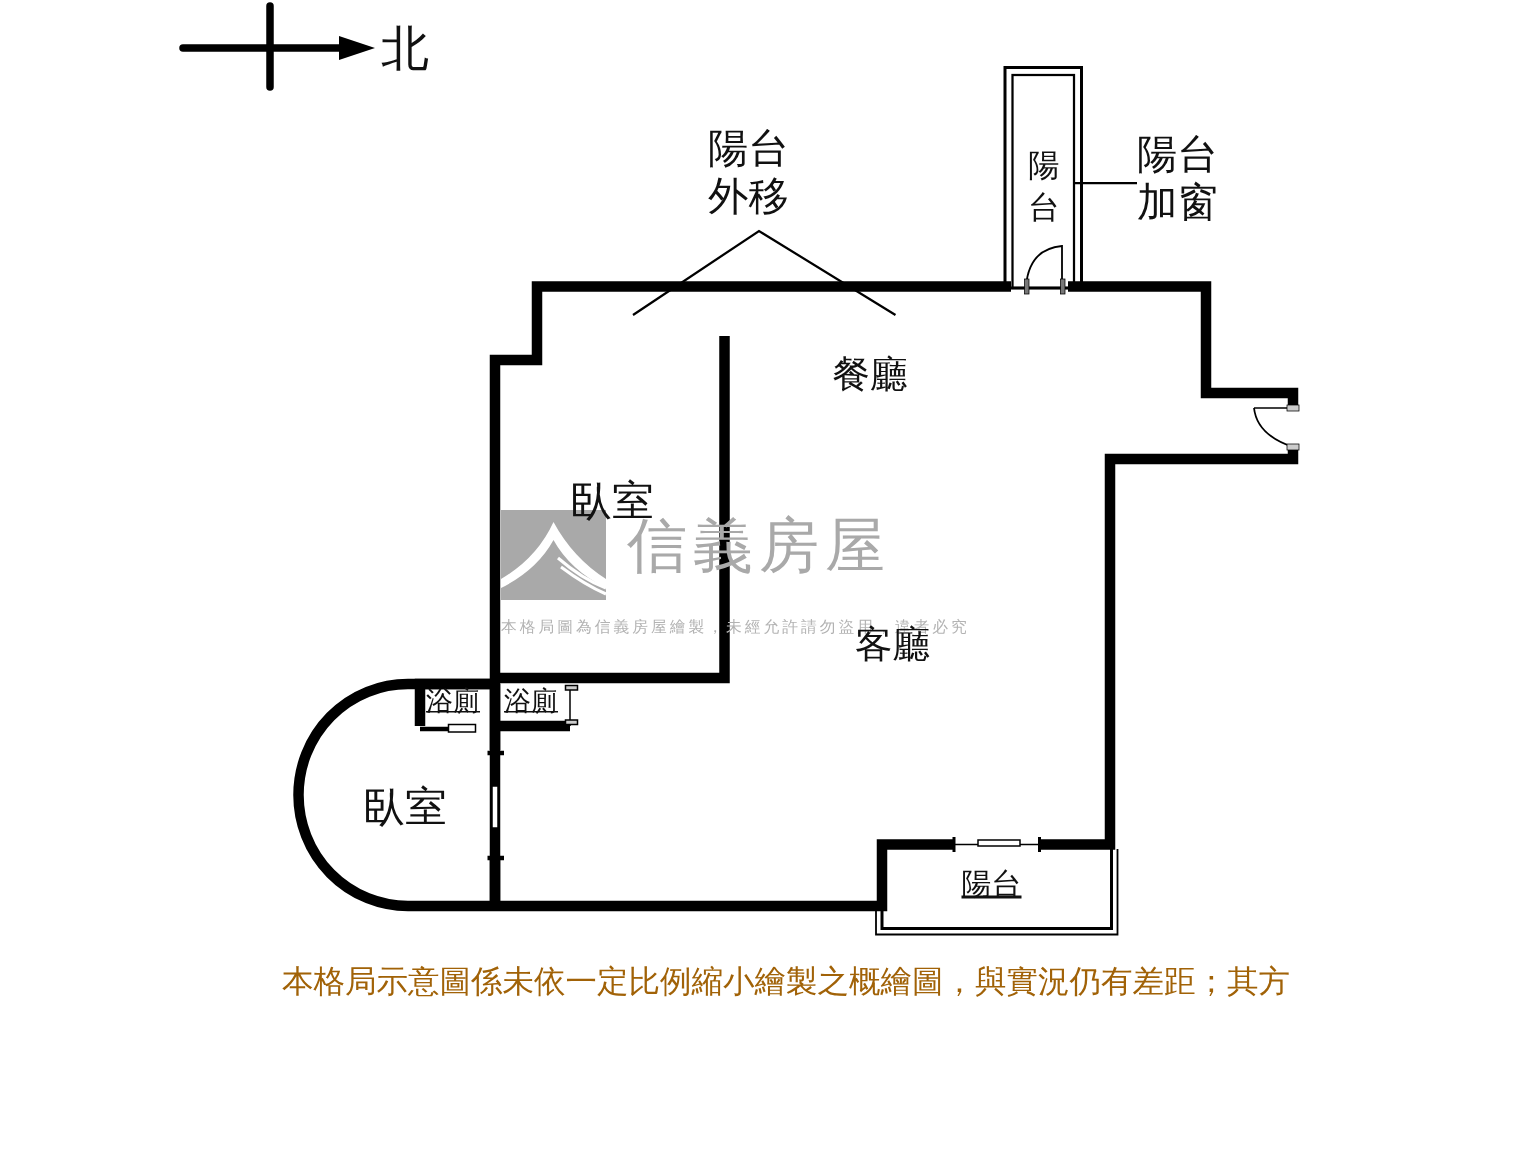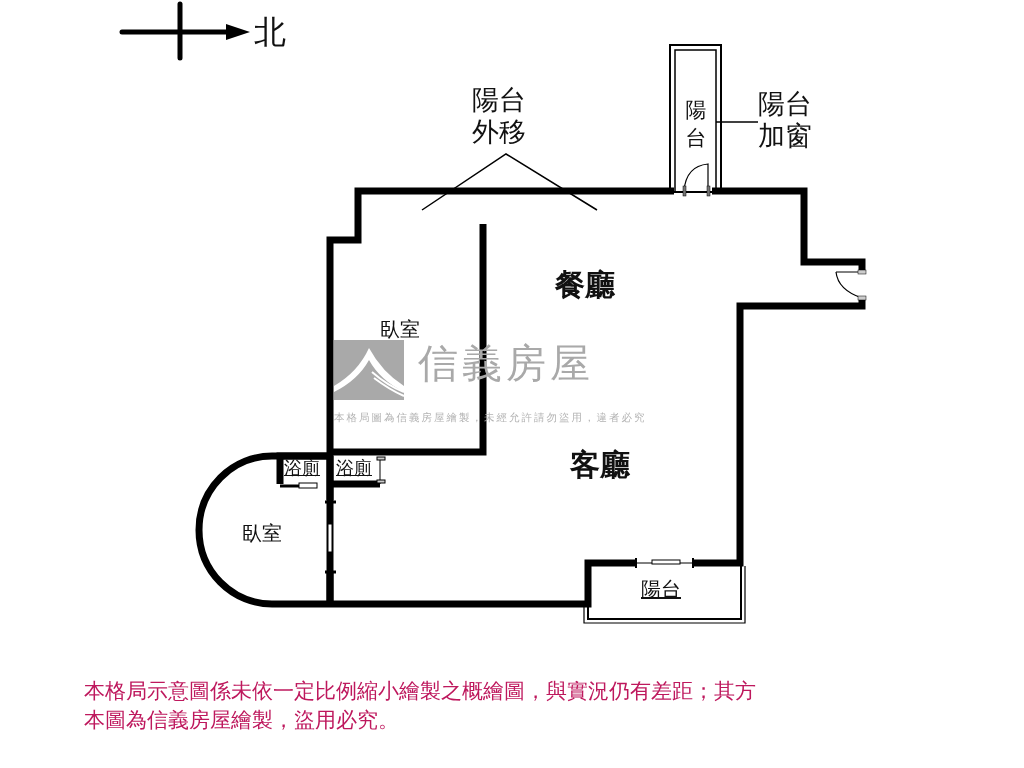--- a/index.html
+++ b/index.html
@@ -1,26 +1,26 @@
 <!DOCTYPE html>
 <html><head>
   <meta charset="utf-8">
   <style>
     html, body { margin: 0; padding: 0; background: #ffffff; }
     body { width: 1024px; height: 768px; position: relative; overflow: hidden; font-family: "DejaVu Serif", "Liberation Serif", serif; }
     #plan { position: absolute; left: 0; top: 0; width: 1024px; height: 768px; }
     .lbl { position: absolute; color: #111; font-family: "DejaVu Serif", "Liberation Serif", serif; white-space: nowrap; line-height: 1.15; }
-    .lbl-lg { font-size: 30px; font-weight: bold; margin-top: 32px; }
-    .lbl-md { font-size: 20px; }
+    .lbl-lg { font-size: 25px; font-weight: normal; }
+    .lbl-md { font-size: 28px; }
     .lbl-sm { font-size: 20px; text-decoration: underline; }
     .lbl-vert { font-size: 21px; width: 24px; text-align: center; white-space: normal; line-height: 1.35; }
     .lbl-2line { font-size: 27px; text-align: center; line-height: 1.2; }
     .watermark-brand { position: absolute; left: 418px; top: 336px; font-size: 40px; color: #a9a9a9; letter-spacing: 4px; font-family: "DejaVu Sans", "Liberation Sans", sans-serif; }
     .watermark-note { position: absolute; left: 334px; top: 411px; font-size: 10.5px; color: #b3b3b3; letter-spacing: 2px; font-family: "DejaVu Sans", "Liberation Sans", sans-serif; }
-    .disclaimer { position: absolute; left: 84px; top: 677px; width: 880px; font-size: 21px; line-height: 29px; color: #be185d; font-family: "DejaVu Serif", "Liberation Serif", serif; }
+    .disclaimer { position: absolute; left: 84px; top: 640px; width: 880px; font-size: 21px; line-height: 29px; color: #a16207; font-family: "DejaVu Serif", "Liberation Serif", serif; text-align: center; }
     .disclaimer div { white-space: nowrap; }
   </style>
 </head>
 <body>
 
 <svg id="plan" viewBox="0 0 1024 768" xmlns="http://www.w3.org/2000/svg">
 
   <g>
     <line x1="122" y1="32" x2="232" y2="32" stroke="#000" stroke-width="5" stroke-linecap="round"></line>
     <polygon points="226,24 250,32 226,40" fill="#000"></polygon>
@@ -122,14 +122,13 @@
 <div class="lbl lbl-lg" style="left:570px; top:416px;">客廳</div>
 <div class="lbl lbl-md" style="left:380px; top:318px;">臥室</div>
 <div class="lbl lbl-md" style="left:242px; top:522px;">臥室</div>
 <div class="lbl lbl-sm" style="left:284px; top:458px; font-size:18px;">浴廁</div>
 <div class="lbl lbl-sm" style="left:336px; top:458px; font-size:18px;">浴廁</div>
 <div class="lbl lbl-vert" style="left:684px; top:96px;">陽台</div>
 <div class="lbl lbl-sm" style="left:641px; top:578px;">陽台</div>
 
 <div class="disclaimer">
   <div>本格局示意圖係未依一定比例縮小繪製之概繪圖，與實況仍有差距；其方</div>
-  <div>本圖為信義房屋繪製，盜用必究。</div>
 </div>
 
 </body></html>

